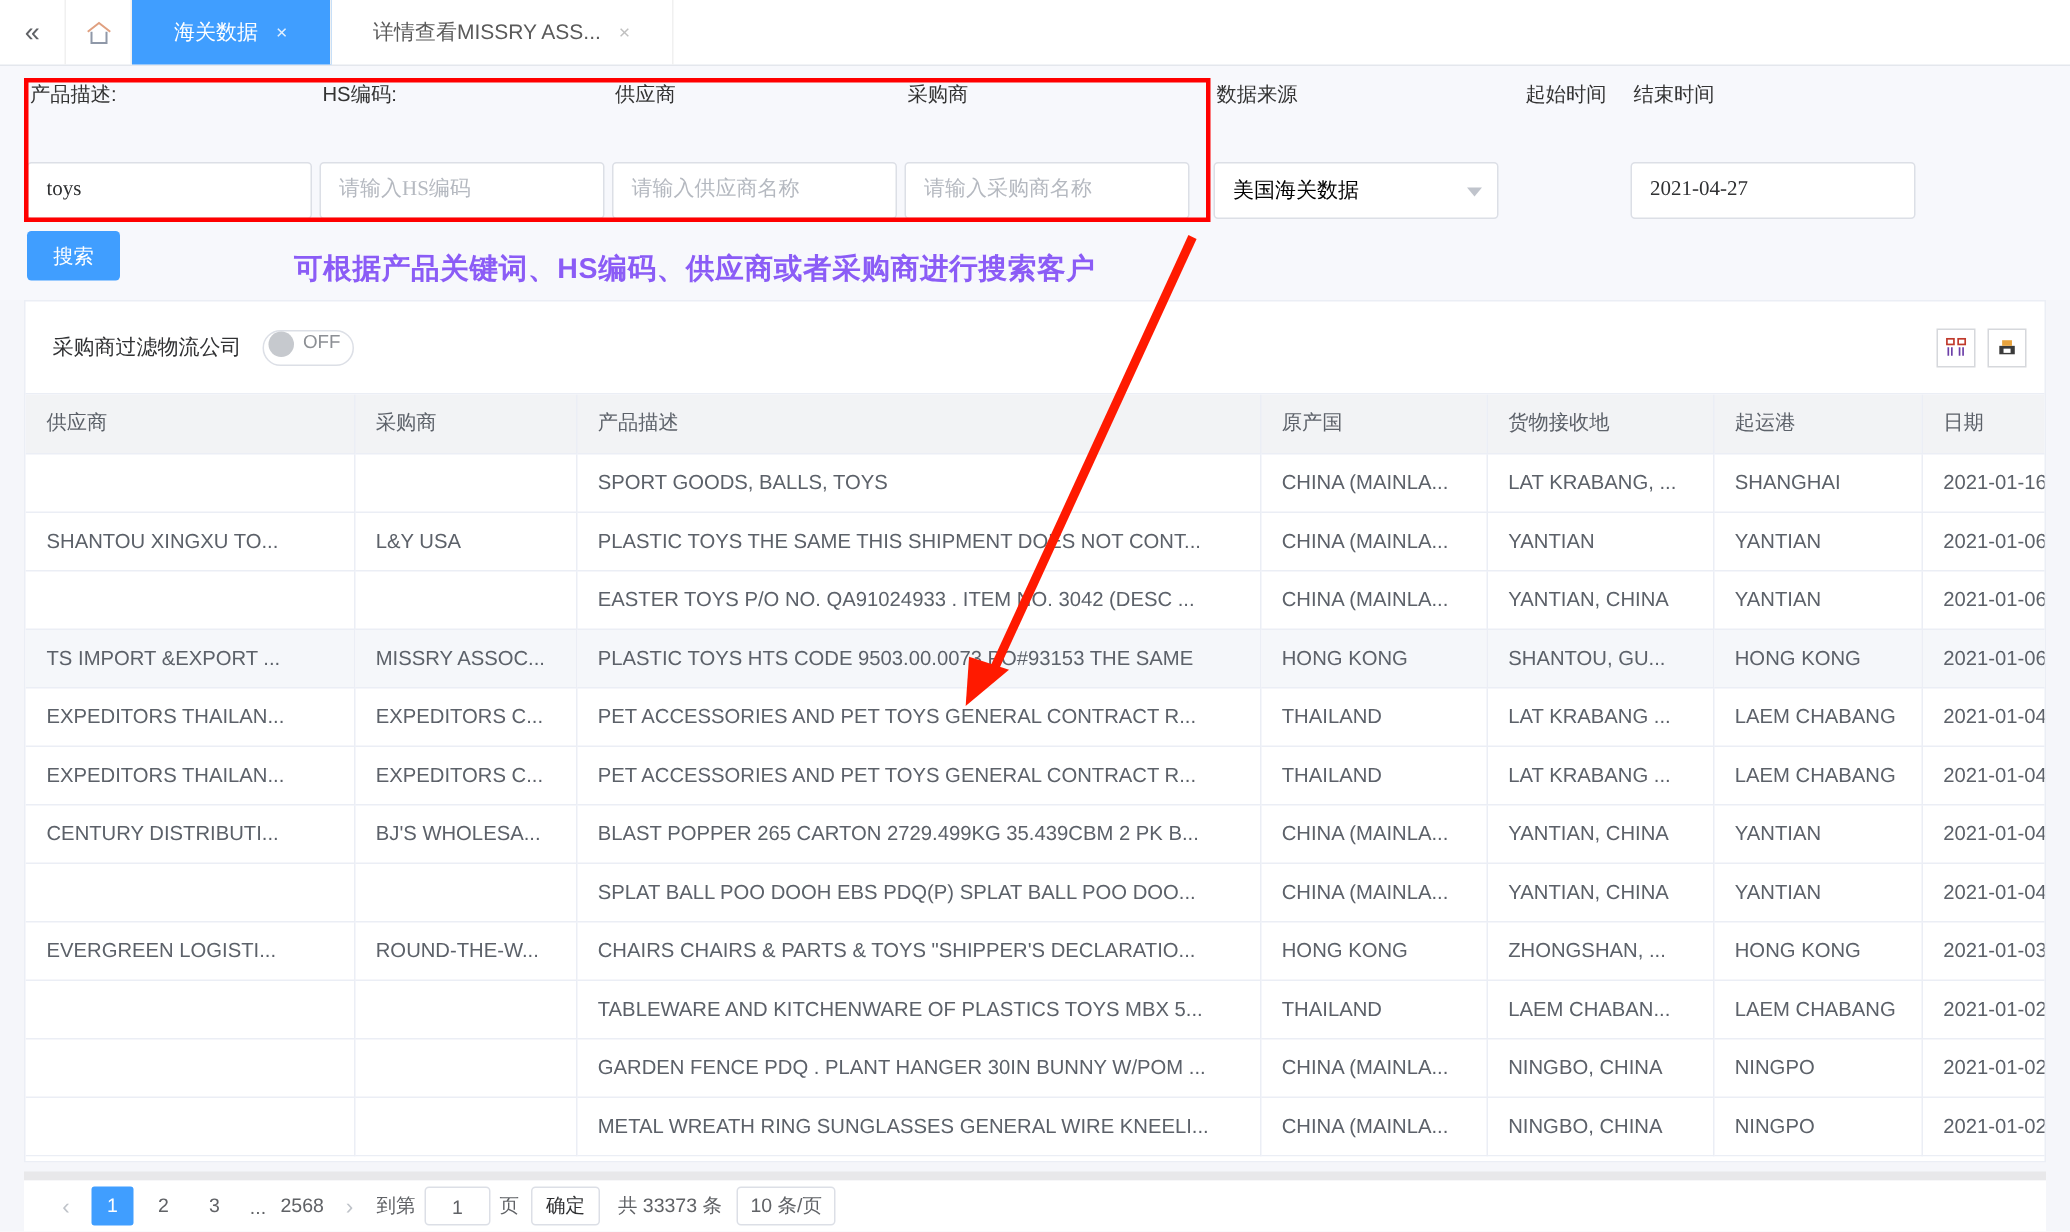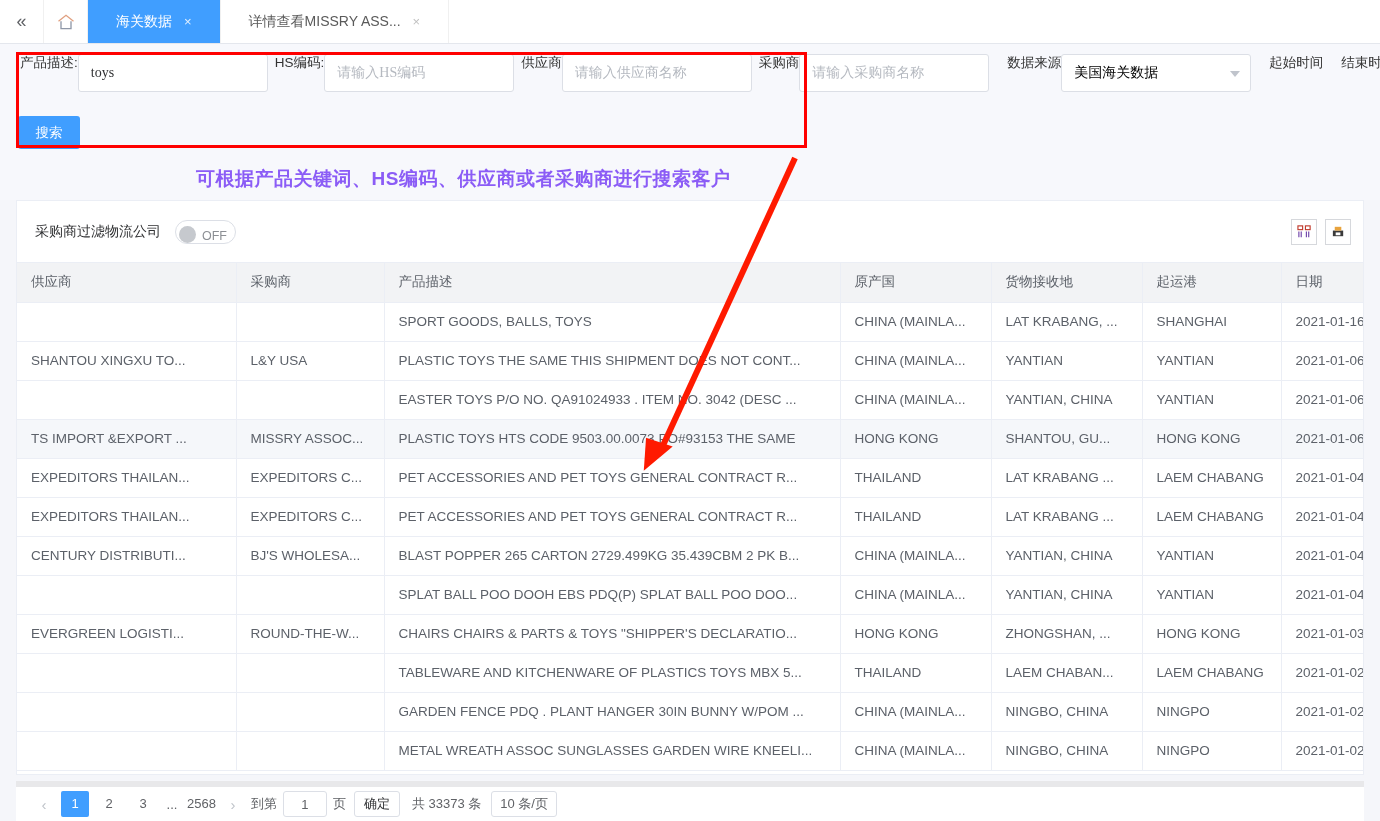--- a/index.html
+++ b/index.html
@@ -40,21 +40,21 @@
     position: relative;
     background: #f7f8fc;
     padding: 10px 0 0 0;
     height: 156px;
   }
   .field-row {
     display: flex; align-items: flex-start;
     padding-left: 18px;
   }
   .field {
-    display: flex; flex-direction: row;
+    display: flex; flex-direction: column;
     margin-right: 5px;
   }
   .field-label {
     font-size: 13.5px; color: #333; margin-bottom: 36px;
     padding-left: 2px; white-space: nowrap;
   }
   .field-input {
     height: 38px; border: 1px solid #dcdfe6; border-radius: 3px;
     background: #fff; font-size: 14px; color: #303133;
     padding: 0 12px; outline: none; width: 190px;
@@ -110,21 +110,21 @@
     height: 575px;
   }
   .card-toolbar {
     display: flex; align-items: center; justify-content: space-between;
     height: 62px; padding: 0 12px 0 18px;
     border-bottom: 1px solid #ebeef5;
   }
   .filter-group { display: flex; align-items: center; gap: 14px; }
   .filter-label { font-size: 14px; color: #303133; font-family: Liberation Serif, serif; }
   .switch {
-    display: inline-flex; align-items: flex-end;
+    display: inline-flex; align-items: flex-start;
     height: 24px; min-width: 55px; border-radius: 12px;
     border: 1px solid #dcdfe6; background: #fff;
     padding: 0 8px 0 3px; cursor: pointer;
   }
   .switch-knob {
     width: 17px; height: 17px; border-radius: 50%;
     background: #c6c9ce; margin-right: 6px;
   }
   .switch-text { font-size: 12.5px; color: #8c8f94; }
   .toolbar-icons { display: flex; gap: 8px; }
@@ -411,21 +411,21 @@
               <td class="c-buy link"></td>
               <td class="c-desc link">GARDEN FENCE PDQ . PLANT HANGER 30IN BUNNY W/POM ...</td>
               <td class="c-ori">CHINA (MAINLA...</td>
               <td class="c-rcv">NINGBO, CHINA</td>
               <td class="c-port">NINGPO</td>
               <td class="c-date">2021-01-02</td>
             </tr>
             <tr>
               <td class="c-sup link"></td>
               <td class="c-buy link"></td>
-              <td class="c-desc link">METAL WREATH ASSOC SUNGLASSES GARDEN WIRE KNEELI...</td>
+              <td class="c-desc link">METAL WREATH RING SUNGLASSES GENERAL WIRE KNEELI...</td>
               <td class="c-ori">CHINA (MAINLA...</td>
               <td class="c-rcv">NINGBO, CHINA</td>
               <td class="c-port">NINGPO</td>
               <td class="c-date">2021-01-02</td>
             </tr>
           </tbody>
       </table>
     </div>
   </div>
 

